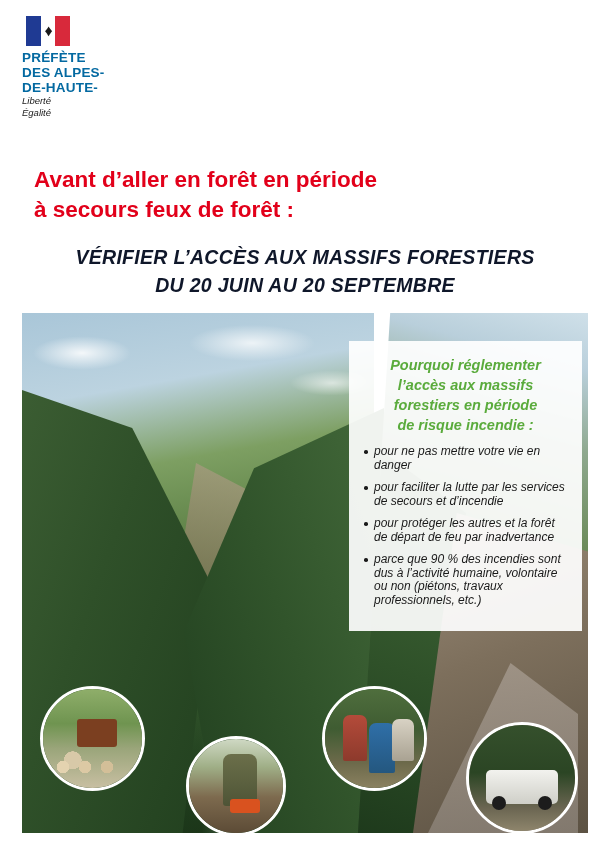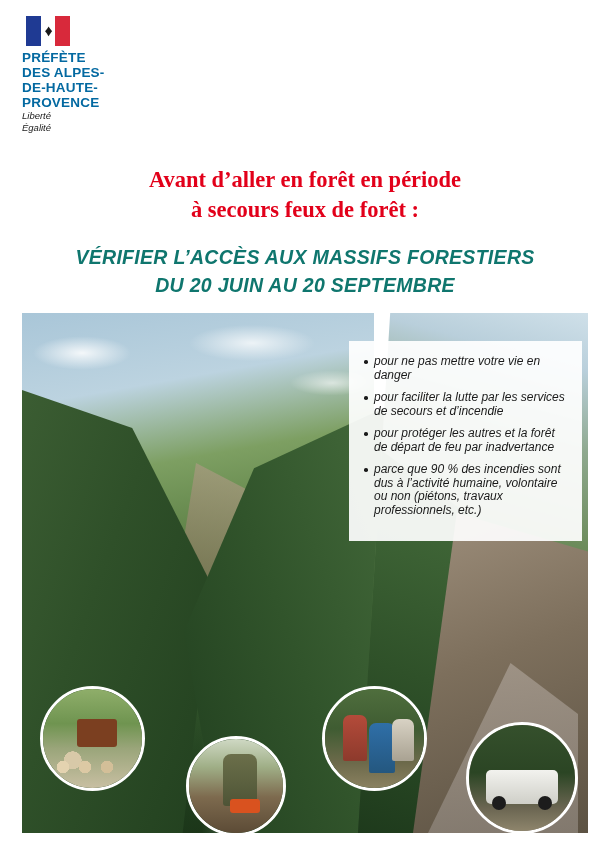--- a/index.html
+++ b/index.html
@@ -64,35 +64,33 @@
     line-height: 12px;
     color: #1a1a1a;
   }
 
   
   .title-red {
     position: absolute;
     left: 0;
     right: 0;
     top: 165px;
-    text-align: center;
     color: #e2001a;
     font-weight: bold;
     font-size: 22.5px;
     line-height: 30px;
-    padding: 0 44px;
-    font-family: Liberation Serif, serif;
+    padding: 0 34px;
   }
   .title-green {
     position: absolute;
     left: 0;
     right: 0;
     top: 243px;
     text-align: center;
-    color: #0f766e;
+    color: #0f172a;
     font-weight: bold;
     font-style: italic;
     font-size: 19.5px;
     line-height: 28px;
     letter-spacing: 0.3px;
     text-transform: uppercase;
     padding: 0 39px;
   }
 
   
@@ -348,21 +346,20 @@
   <div class="flag">
     <span class="band b1"></span>
     <span class="band b2"></span>
     <span class="band b3"></span>
     <span class="marianne">♦</span>
   </div>
   <div class="pref-name">
     <div>PRÉFÈTE</div>
     <div>DES ALPES-</div>
     <div>DE-HAUTE-</div>
-    <div>PROVENCE</div>
   </div>
   <div class="motto">
     <div>Liberté</div>
     <div>Égalité</div>
   </div>
 </div>
 
 <div class="title-red">
   <div>Avant d’aller en forêt en période</div>
   <div>à secours feux de forêt :</div>
@@ -382,20 +379,26 @@
     <div class="ridge-right"></div>
   </div>
 
   <div class="photo-road">
     <div class="trees"></div>
     <div class="rockface"></div>
     <div class="road"></div>
   </div>
 
   <div class="panel">
+    <div class="panel-title">
+      <div>Pourquoi réglementer</div>
+      <div>l’accès aux massifs</div>
+      <div>forestiers en période</div>
+      <div>de risque incendie :</div>
+    </div>
     <ul>
       <li>pour ne pas mettre votre vie en danger</li>
       <li>pour faciliter la lutte par les  services de secours et d’incendie</li>
       <li>pour protéger les autres et la forêt de départ de feu par inadvertance</li>
       <li>parce que 90 % des incendies sont dus à l’activité humaine, volontaire ou non (piétons, travaux professionnels, etc.)</li>
     </ul>
   </div>
 </div>
 
 <div class="thumb thumb-1">

